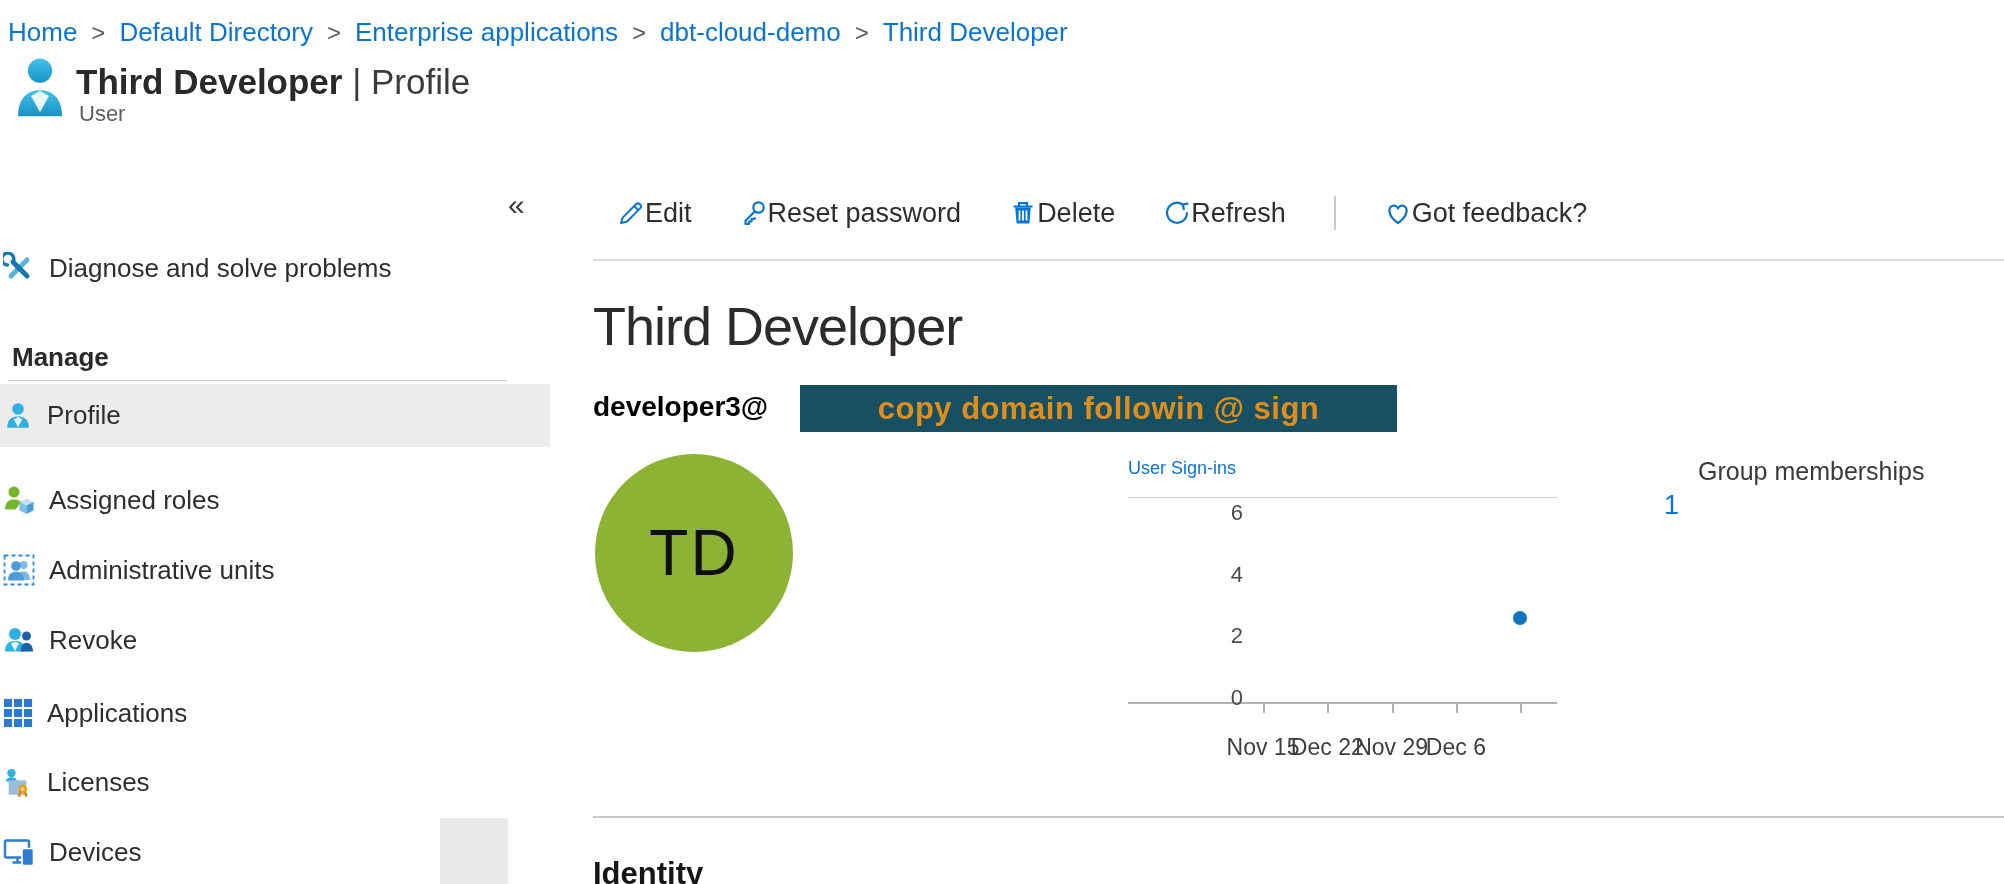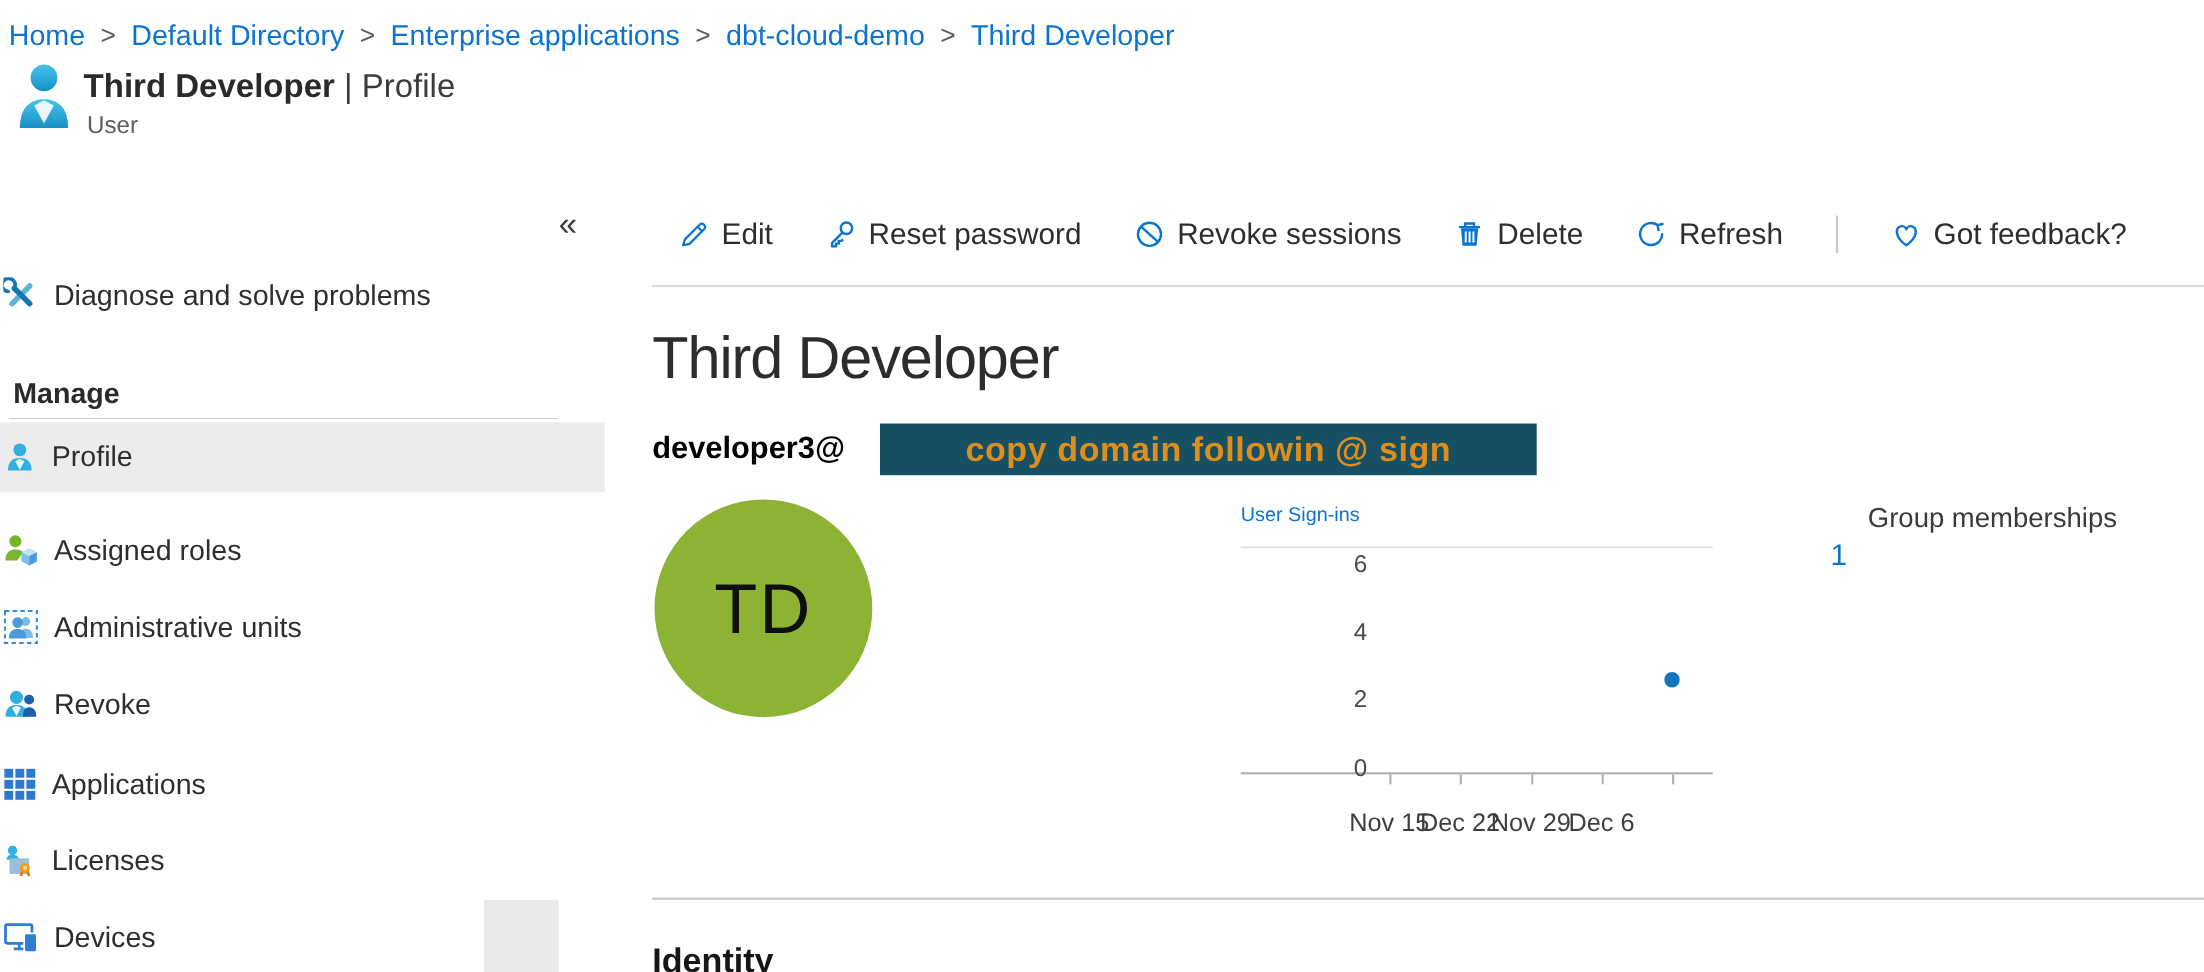--- a/index.html
+++ b/index.html
@@ -4,42 +4,42 @@
 <style>
   html,body{margin:0;padding:0;width:2004px;height:884px;overflow:hidden;background:#fff;
     font-family:"Liberation Sans","DejaVu Sans",sans-serif;color:#323130;}
   .abs{position:absolute;}
   
   .breadcrumb{left:8px;top:3px;font-size:26px;display:flex;gap:14px;align-items:center;white-space:nowrap;margin-top:14px;}
   .crumb{color:var(--link,#0b74d1);cursor:pointer;}
   .crumb-sep{color:#5f5d5b;font-size:24px;}
   
   .header-icon{left:14px;top:56px;}
-  .page-title{left:76px;top:62px;font-size:30px;white-space:nowrap;}
+  .page-title{left:76px;top:62px;font-size:35px;white-space:nowrap;}
   .page-title .strong{font-weight:bold;color:#2b2a29;}
   .page-title .suffix{font-weight:normal;color:#3c3b3a;}
   .subtitle{left:79px;top:101px;font-size:22px;color:#605e5c;}
   
   .collapse-btn{left:508px;top:188px;font-size:30px;color:#3b3a39;cursor:pointer;}
   .side-row{left:0;width:550px;display:flex;align-items:center;gap:14px;padding-left:3px;box-sizing:border-box;font-size:26px;color:#2f2e2d;cursor:pointer;}
   .side-row svg{flex:0 0 auto;}
   .row-diagnose{top:240px;height:56px;}
   .section-label{left:12px;top:342px;font-size:26px;font-weight:bold;color:#2b2a29;}
   .manage-divider{left:8px;top:380px;width:499px;height:1px;background:#cfcecd;}
   .row-profile{top:384px;height:63px;background:var(--selrow,#ececec);text-align:center;}
   .row-assigned{top:469px;height:62px;}
   .row-admin{top:539px;height:62px;}
   .row-groups{top:609px;height:62px;}
   .row-apps{top:682px;height:62px;}
   .row-licenses{top:751px;height:62px;}
   .row-devices{top:821px;height:62px;}
   .scroll-thumb{left:440px;top:818px;width:68px;height:66px;background:#eaeaea;}
   
   .toolbar{left:617px;top:190px;height:46px;display:flex;align-items:center;gap:48px;font-size:27px;color:#2f2e2d;white-space:nowrap;}
-  .tb-btn{display:flex;align-items:center;gap:11px;cursor:pointer;}
+  .tb-btn{display:flex;align-items:center;cursor:pointer;}
   .tb-btn svg{color:var(--link,#0b74d1);}
   .tb-sep{width:2px;height:34px;background:#c8c8c8;}
   .toolbar-divider{left:593px;top:259px;width:1411px;height:2px;background:#dcdcdc;}
   
   .content-heading{left:593px;top:295px;font-size:54px;font-weight:400;color:#2d2c2b;letter-spacing:-1px;}
   .email-prefix{left:593px;top:391px;font-size:28px;font-weight:bold;color:#000000;}
   .redaction{left:800px;top:385px;width:597px;height:47px;background:var(--redact-bg,#175063);
     color:var(--redact-fg,#de8e1d);font-size:31px;font-weight:800;text-align:center;line-height:47px;letter-spacing:.5px;}
   .avatar{left:595px;top:454px;width:198px;height:198px;border-radius:50%;background:var(--avatar,#8cb333);
     display:flex;align-items:center;justify-content:center;font-size:64px;color:#0f0f0f;letter-spacing:2px;}
@@ -198,27 +198,20 @@
       <path d="M17.2 7.1 l4.1 4.1"></path>
     </svg>
     <span>Edit</span>
   </div>
   <div class="tb-btn">
     <svg width="28" height="28" viewBox="0 0 28 28" fill="none" stroke="currentColor" stroke-width="2.2" stroke-linejoin="round">
       <circle cx="18.5" cy="8.5" r="5.2"></circle>
       <path d="M15 12.2 L5.5 21.7 L5.5 25 L9 25 L9 22.5 L11.5 22.5 L11.5 20 L14 20 L15.5 18.5"></path>
     </svg>
     <span>Reset password</span>
-  </div>
-  <div class="tb-btn">
-    <svg width="28" height="28" viewBox="0 0 28 28" fill="none" stroke="currentColor" stroke-width="2.2">
-      <circle cx="14" cy="14" r="10.5"></circle>
-      <path d="M6.8 7.5 L21.2 20.5"></path>
-    </svg>
-    <span>Revoke sessions</span>
   </div>
   <div class="tb-btn">
     <svg width="28" height="28" viewBox="0 0 28 28">
       <path d="M6.2 8.5 h15.6 l-1.4 16 h-12.8 Z" fill="currentColor"></path>
       <path d="M10.5 11.5 v10 M14 11.5 v10 M17.5 11.5 v10" stroke="#ffffff" stroke-width="1.8"></path>
       <path d="M4.5 7.5 h19 M10 7 v-2.8 h8 V7" stroke="currentColor" stroke-width="2.2" fill="none"></path>
     </svg>
     <span>Delete</span>
   </div>
   <div class="tb-btn">

